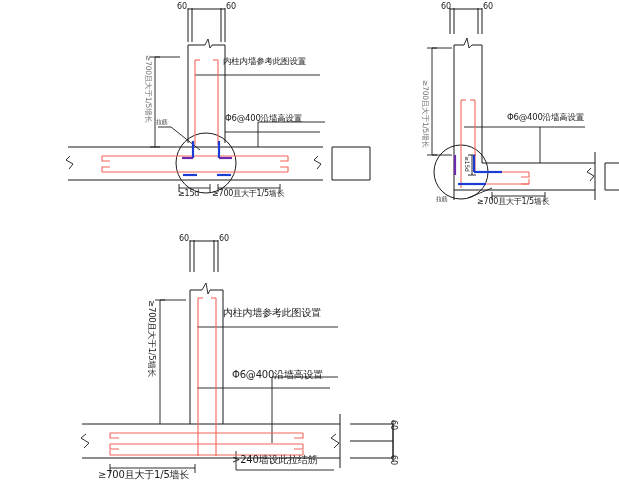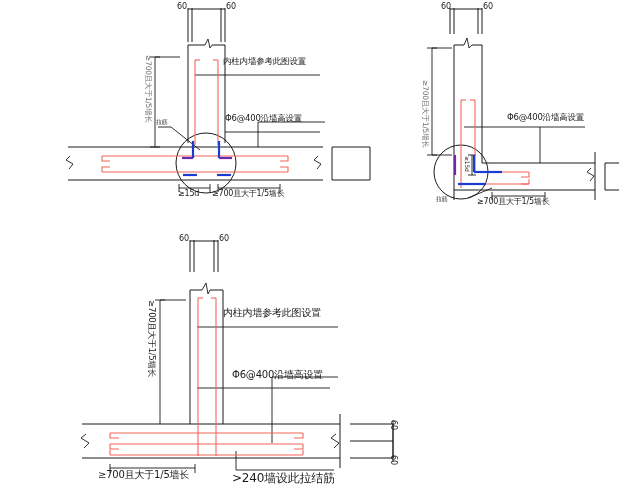--- a/index.html
+++ b/index.html
@@ -313,18 +313,18 @@
 
   <div class="lbl dim" style="left:139px; top:235px;">60</div>
   <div class="lbl dim" style="left:179px; top:235px;">60</div>
 
   <div class="lbl rot90cw" style="left:116px; top:300px;">≥700且大于1/5墙长</div>
 
   <div class="lbl" style="left:183px; top:308px; font-size:10px;">内柱内墙参考此图设置</div>
   <div class="lbl" style="left:192px; top:370px; font-size:10px;">Φ6@400沿墙高设置</div>
 
   <div class="lbl" style="left:58px; top:470px; font-size:10px;">≥700且大于1/5墙长</div>
-  <div class="lbl" style="left:192px; top:472px; font-size:12px;">&gt;240墙设此拉结筋</div>
+  <div class="lbl" style="left:192px; top:455px; font-size:10px;">&gt;240墙设此拉结筋</div>
 
   <div class="lbl dim rot90cw" style="left:357px; top:420px;">60</div>
   <div class="lbl dim rot90cw" style="left:357px; top:455px;">60</div>
 
 </div>
 
 </body></html>

